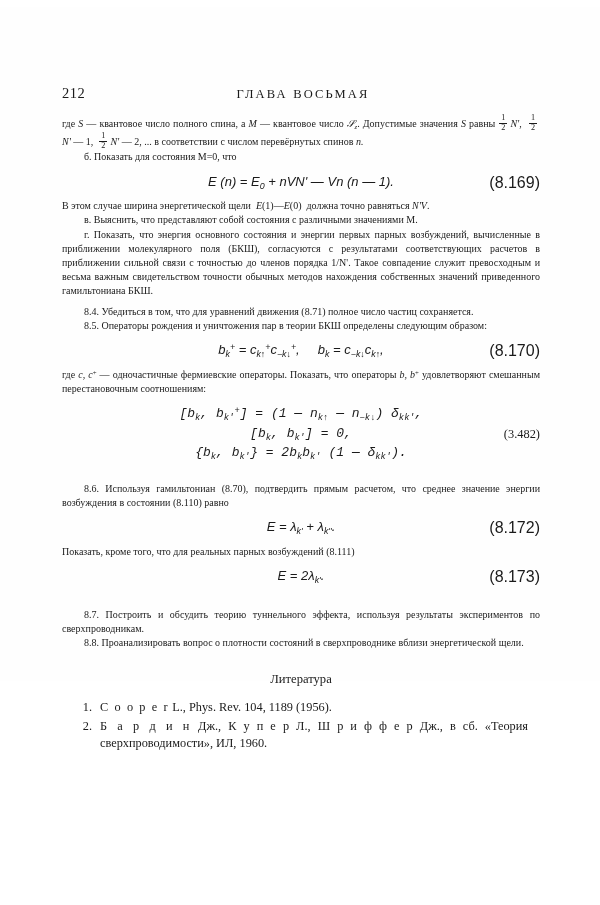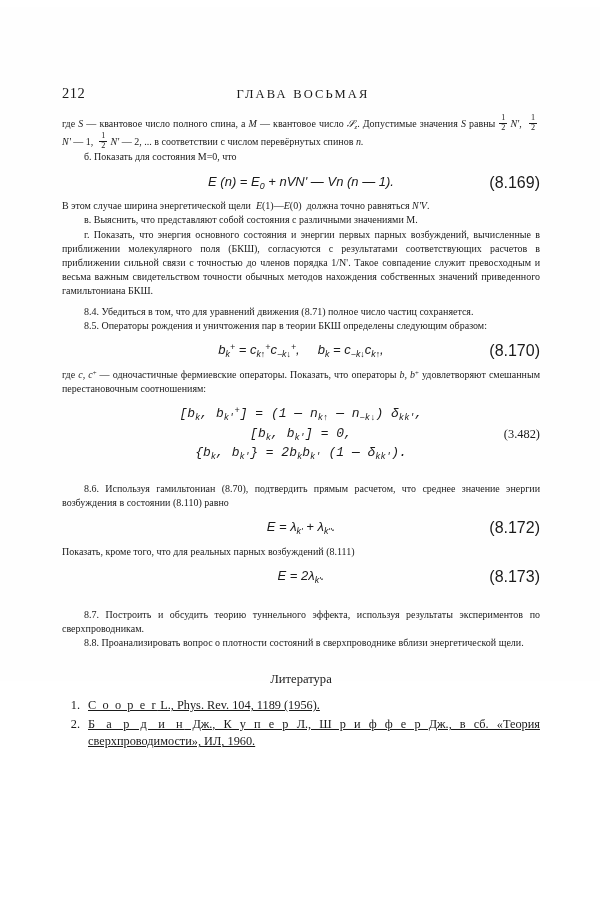--- a/index.html
+++ b/index.html
@@ -90,26 +90,25 @@
   .spaced { letter-spacing: 1.6px; }
   .gap6 { height: 6px; }
   .gap10 { height: 10px; }
   .gap14 { height: 14px; }
   .lit-title {
     text-align: center;
     font-size: 12.6px;
     margin: 22px 0 10px 0;
   }
   ol.refs {
-    margin: 0;
+    margin: 12px;
     padding-left: 0;
     list-style: none;
     font-size: 12.3px;
     line-height: 1.4;
-    text-decoration: underline;
   }
   ol.refs li {
     padding-left: 26px;
     text-indent: -26px;
     margin-bottom: 1.5px;
     text-align: justify;
   }
   .refnum { display: inline-block; width: 18px; text-align: right; padding-right: 8px;}
   .eqs-group {
     position: relative;

